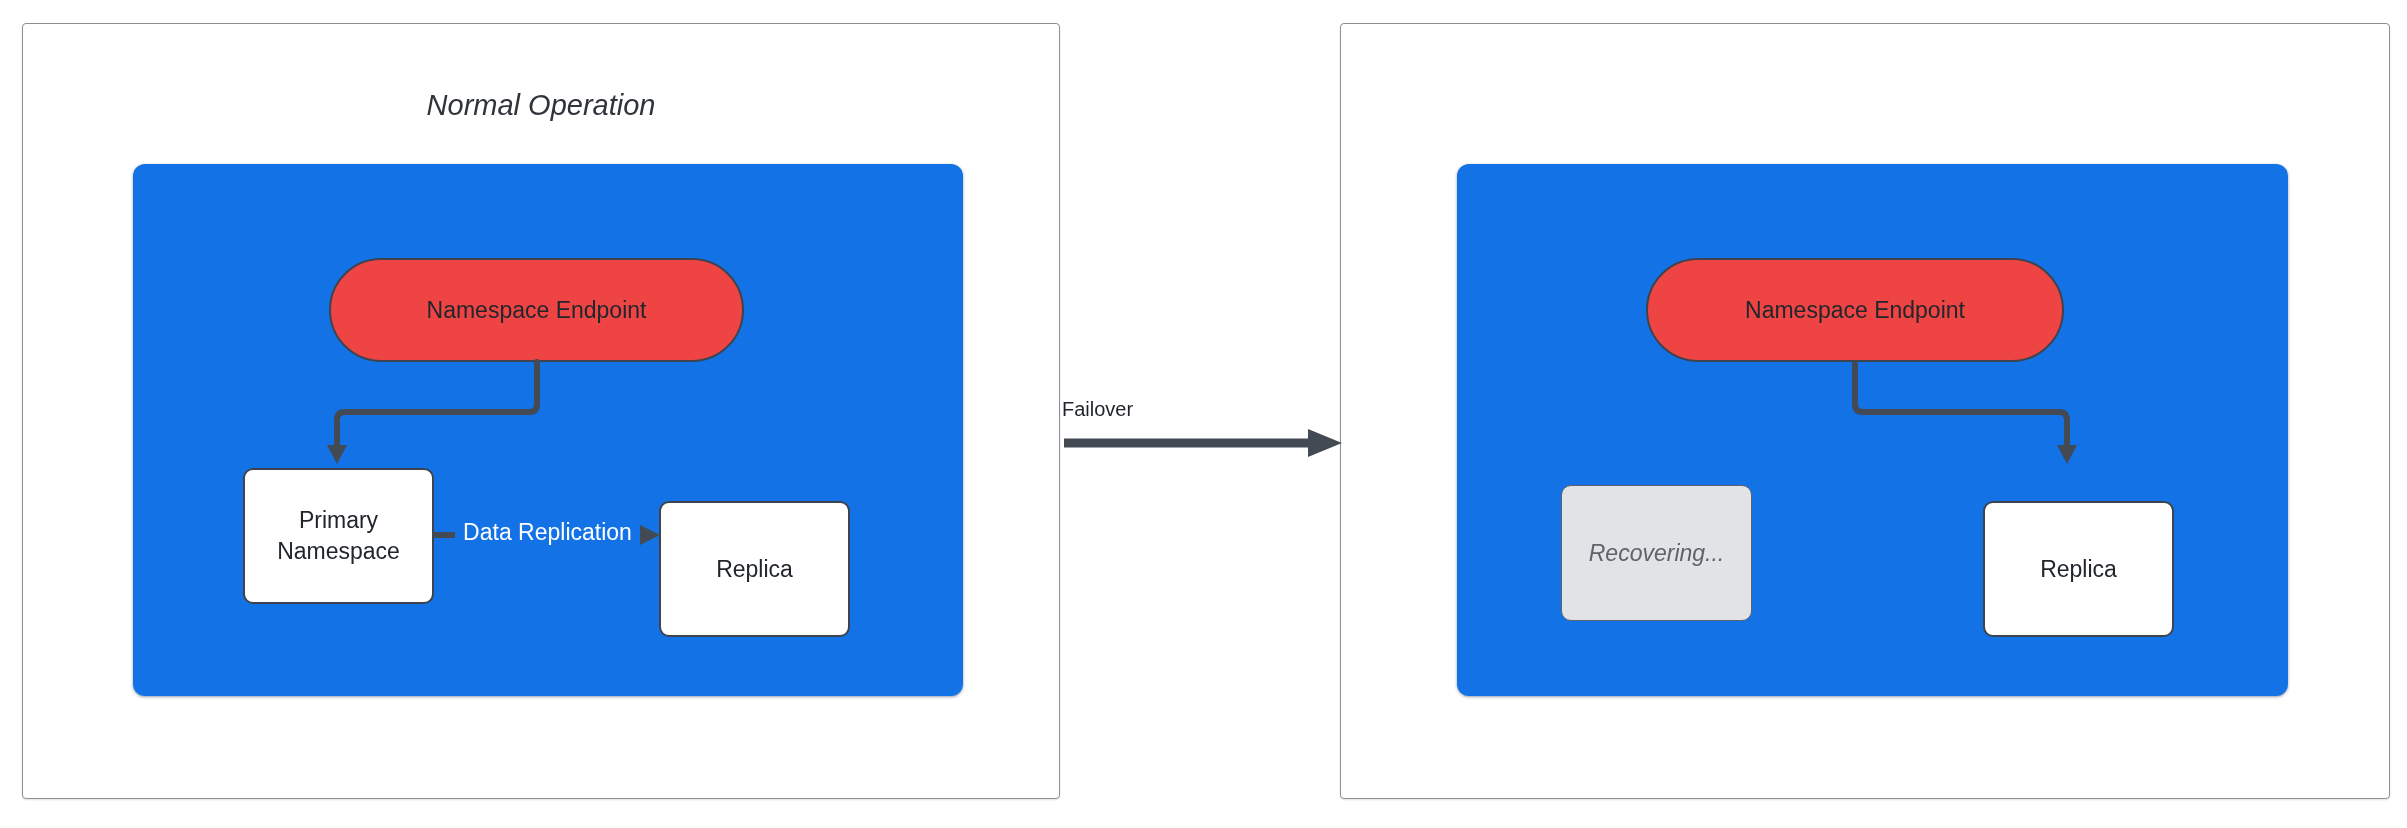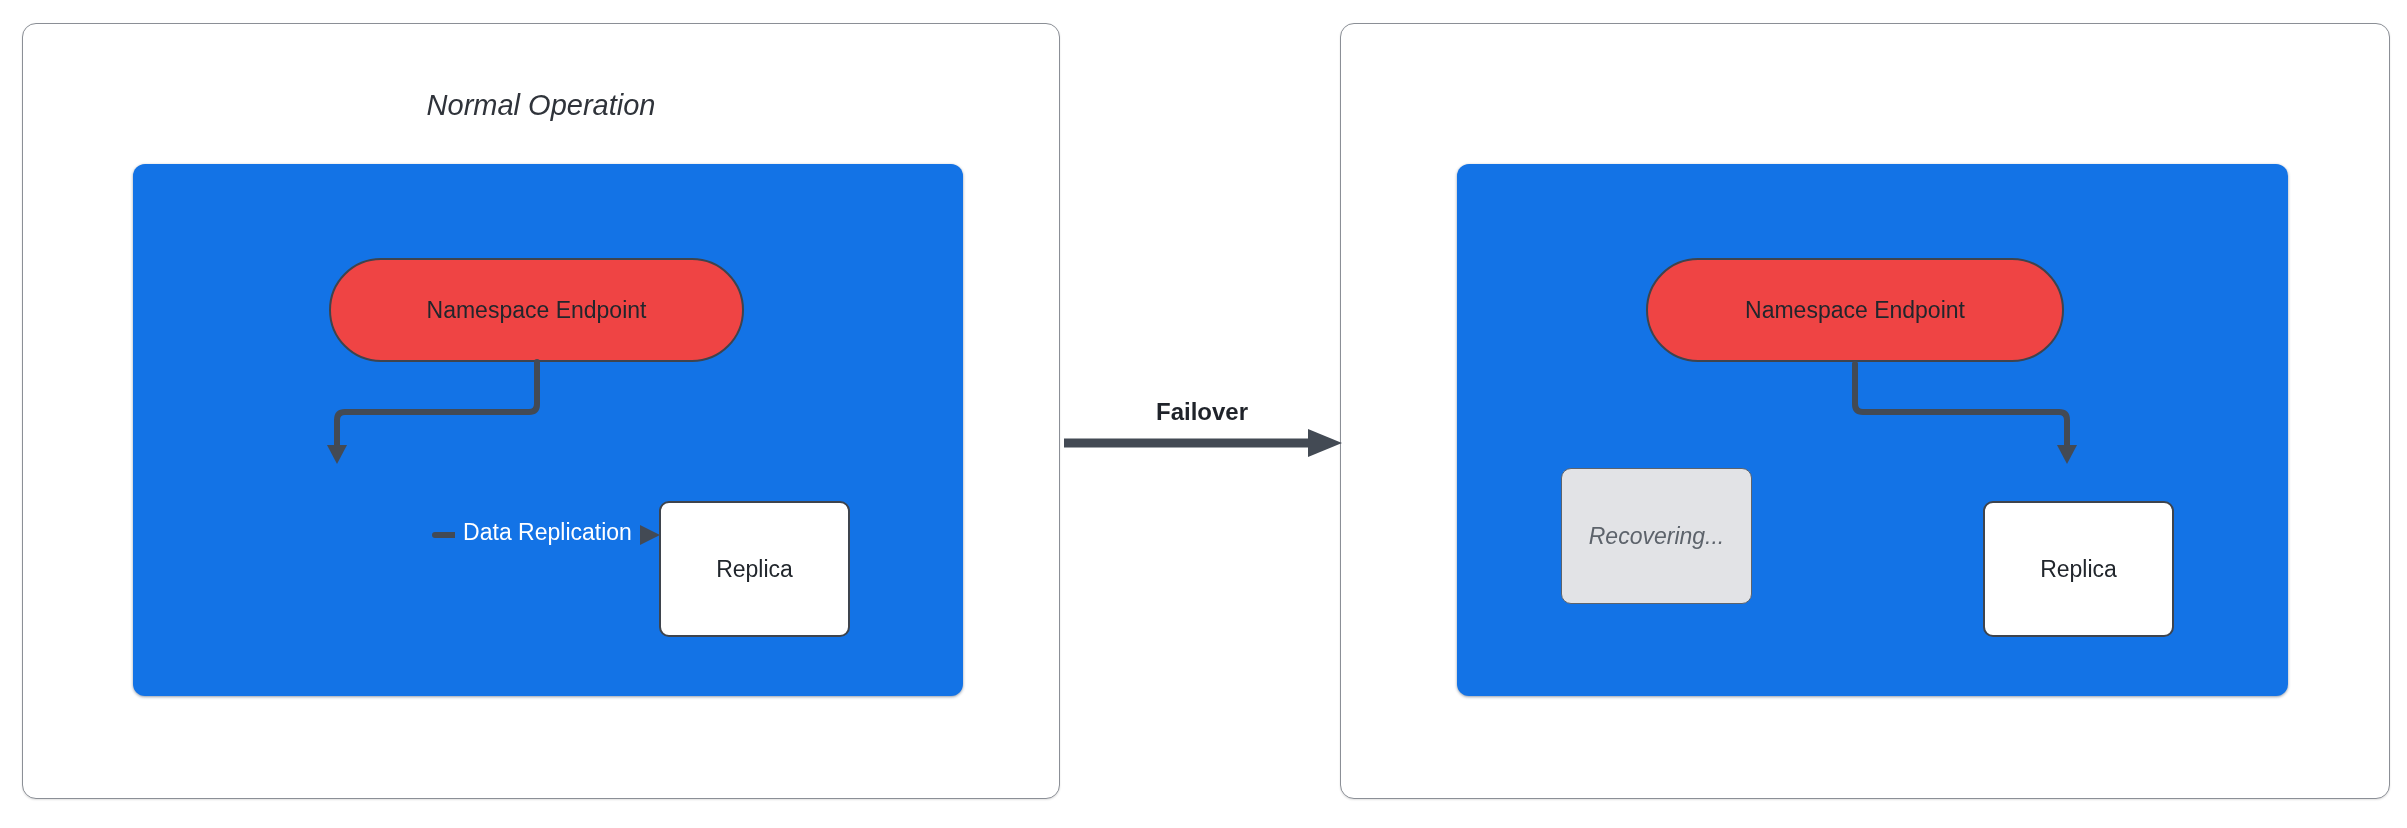--- a/index.html
+++ b/index.html
@@ -22,21 +22,21 @@
     width:2407px; height:828px;
     background:#ffffff;
     overflow:hidden;
   }
   .panel {
     position:absolute;
     top:23px;
     height:776px;
     background:#ffffff;
     border:1px solid var(--panel_border);
-    border-radius:14px;
+    border-radius:4px;
     box-shadow:0 1px 2px rgba(0,0,0,.12);
     z-index:1;
   }
   .panel-left  { left:22px;   width:1038px; }
   .panel-right { left:1340px; width:1050px; }
   .panel-title {
     position:absolute;
     top:65px; left:0; right:0;
     text-align:center;
     font-size:29px;
@@ -81,20 +81,21 @@
     padding:0 10px;
   }
   .node-pos-left  { left:110px; }
   .node-pos-right { left:526px;margin-top:33px; }
   .panel-right .node-pos-left { left:104px; }
   .node-muted {
     background:var(--muted_fill);
     border:1.5px solid var(--muted_border);
     color:var(--muted_text);
     font-style:italic;
+    margin-top:17px;
   }
   .overlay {
     position:absolute;
     left:0; top:0;
     width:2407px; height:828px;
     z-index:5;
     pointer-events:none;
   }
   .overlay .wire {
     fill:none;
@@ -116,36 +117,36 @@
     color:var(--edge_label_text);
     font-weight:normal;
     font-size:23px;
     padding:2px 8px;
     white-space:nowrap;
     text-align:right;
   }
   .failover-label {
     position:absolute;
     left:1062px; top:398px; width:280px;
-    text-align:center;
-    font-size:24px;
+    text-align:left;
+    font-size:20px;
     color:#1f232a;
     z-index:6;
-    font-weight:bold;
   }
 </style>
 </head>
 <body>
 
 <div class="canvas">
 
   <section class="panel panel-left">
     <div class="panel-title">Normal Operation</div>
     <div class="blue-box">
       <div class="pill">Namespace Endpoint</div>
+      <div class="node node-pos-left">Primary Namespace</div>
       <div class="node node-pos-right">Replica</div>
     </div>
   </section>
 
   <section class="panel panel-right">
     <div class="blue-box">
       <div class="pill">Namespace Endpoint</div>
       <div class="node node-pos-left node-muted">Recovering...</div>
       <div class="node node-pos-right">Replica</div>
     </div>

